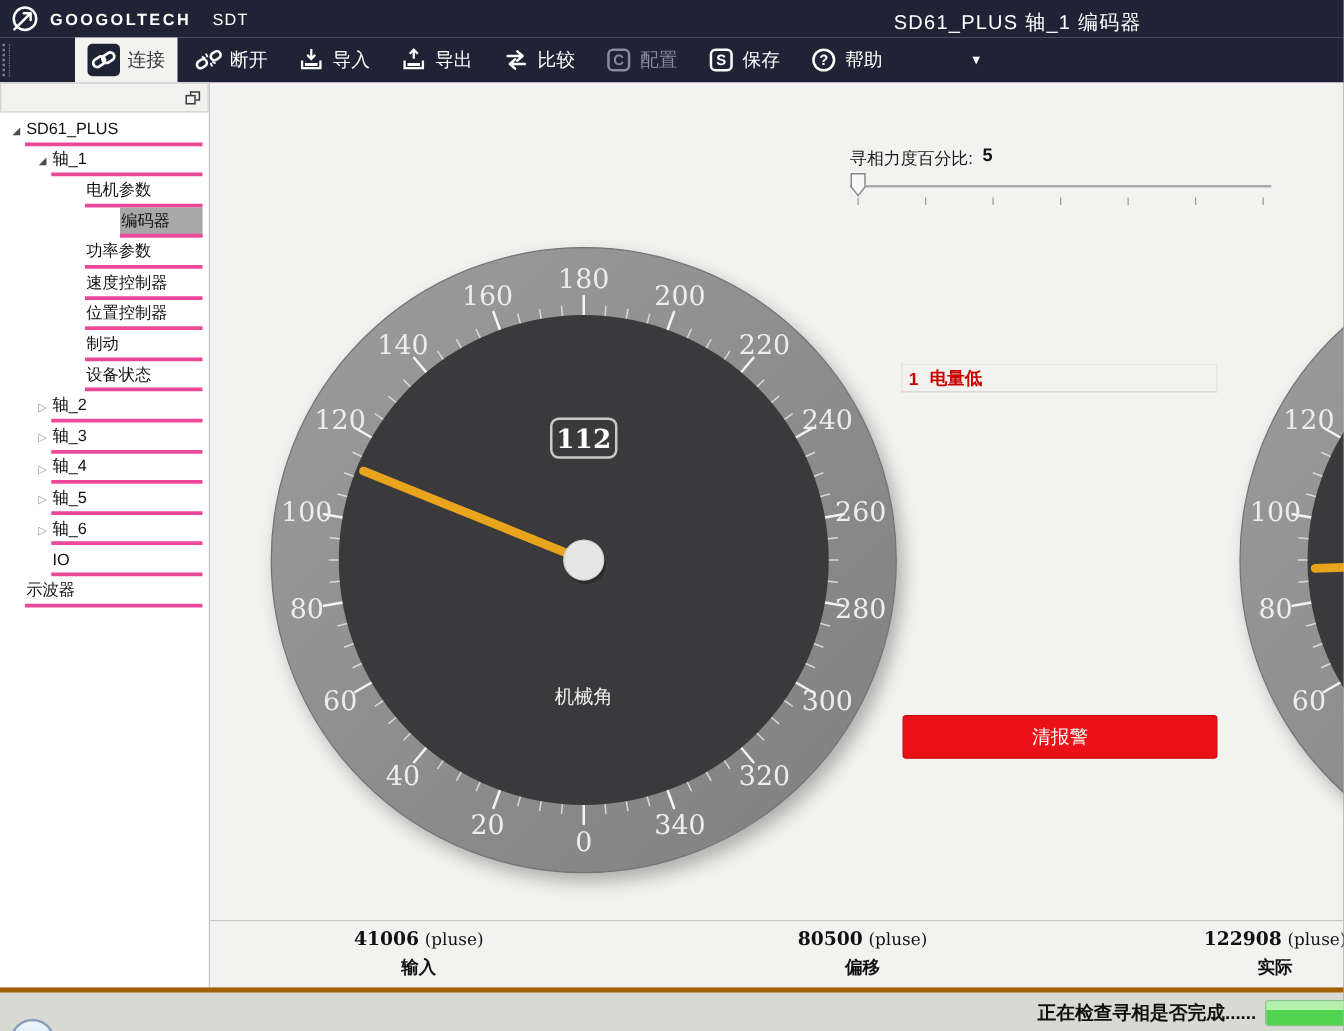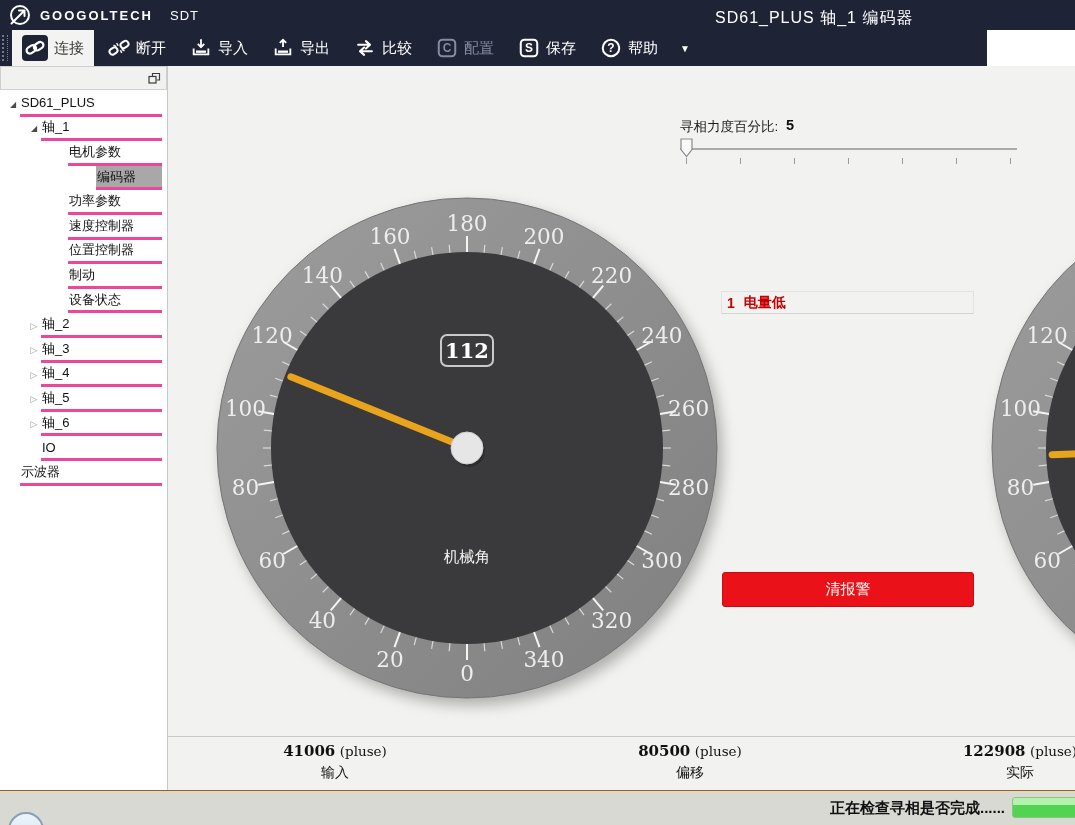--- a/index.html
+++ b/index.html
@@ -1,25 +1,25 @@
 <!DOCTYPE html>
 <html><head>
 <meta charset="utf-8">
 <style>
   html,body{margin:0;padding:0;background:#555;}
-  #app{position:relative;width:1075px;height:825px;overflow:hidden;background:#ffffff;
+  #app{position:relative;width:1075px;height:825px;overflow:hidden;background:#f0abfc;
        font-family:"Liberation Sans",sans-serif;-webkit-font-smoothing:antialiased;}
   
   #titlebar{position:absolute;left:0;top:0;width:1075px;height:30px;background:#1f2336;}
   #logo{position:absolute;left:8px;top:3px;}
   #brand{position:absolute;left:40px;top:8px;color:#fff;font-size:13px;font-weight:bold;letter-spacing:2px;}
   #appname{position:absolute;left:170px;top:8px;color:#fff;font-size:13px;letter-spacing:1px;}
   #context{position:absolute;left:715px;top:8px;color:#fff;font-size:16px;letter-spacing:1px;}
   
-  #toolbar{position:absolute;left:0;top:30px;width:987px;height:36px;background:#1f2336;display:flex;align-items:stretch;}
+  #toolbar{position:absolute;left:0;top:30px;width:1075px;height:36px;background:#1f2336;display:flex;align-items:stretch;gap:48px;}
   #grip{width:3px;margin:5px 4px 5px 2px;border-left:2px dotted #767b92;border-right:1px dotted #767b92;}
   #toolbar-items{display:flex;align-items:stretch;}
   .tbtn{display:flex;align-items:center;gap:6px;padding:0 10px;margin-right:4px;color:#fff;font-size:15px;cursor:default;}
   .tbtn svg{display:block;}
   .tbtn.sel{background:#f3f3f1;color:#3c3c3c;}
   .tbtn.sel .chip{background:#1f2336;border-radius:4px;padding:2px;color:#fff;}
   .tbtn.dis{color:#868ba2;}
   .ticon{display:flex;align-items:center;}
   #overflow{display:flex;align-items:center;color:#fff;font-size:10px;padding:0 8px;}
   
@@ -46,23 +46,23 @@
   #alarm-row{position:absolute;left:721px;top:291px;width:253px;height:23px;border:1px solid #e2e2e2;border-bottom-color:#d2d2d2;
              box-sizing:border-box;display:flex;align-items:center;gap:9px;padding-left:5px;
              color:#c80000;font-size:14px;font-weight:bold;}
   #clear-btn{position:absolute;left:722px;top:572px;width:252px;height:35px;background:#ea1118;border:1px solid #c60d13;
              border-radius:3px;color:#fff;font-size:15px;display:flex;align-items:center;justify-content:center;
              box-sizing:border-box;cursor:default;}
   #readout-sep{position:absolute;left:168px;top:736px;width:907px;height:1px;background:#c9c9c9;}
   .readout{position:absolute;top:742px;width:200px;text-align:center;color:#111;}
   .rnum{font-family:"DejaVu Serif",serif;font-size:15px;font-weight:bold;}
   .runit{font-family:"DejaVu Serif",serif;font-size:13.5px;font-weight:normal;}
-  .rlabel{font-size:14px;margin-top:4px;}
+  .rlabel{font-size:14px;margin-top:4px;font-weight:bold;}
   
-  #statusbar{position:absolute;left:0;top:790px;width:1075px;height:35px;background:#d9d9d4;border-top:1px solid #a16207;box-sizing:border-box;}
+  #statusbar{position:absolute;left:0;top:790px;width:1075px;height:35px;background:#d9d9d4;border-top:4px solid #a16207;box-sizing:border-box;}
   #status-text{position:absolute;right:70px;top:0;line-height:33px;font-size:15px;font-weight:bold;color:#101010;}
   #progress{position:absolute;left:1012px;top:6px;width:70px;height:21px;border:1px solid #86c786;border-radius:3px;
             background:linear-gradient(#b5f2ae 0 38%,#52d452 38% 100%);box-sizing:border-box;}
   #corner-circle{position:absolute;left:8px;top:21px;width:36px;height:36px;border:2px solid #86a0bc;border-radius:50%;
                  background:linear-gradient(#eef5fb,#cfe0ee);box-sizing:border-box;}
 </style>
 </head>
 <body>
 
 <div id="app">

